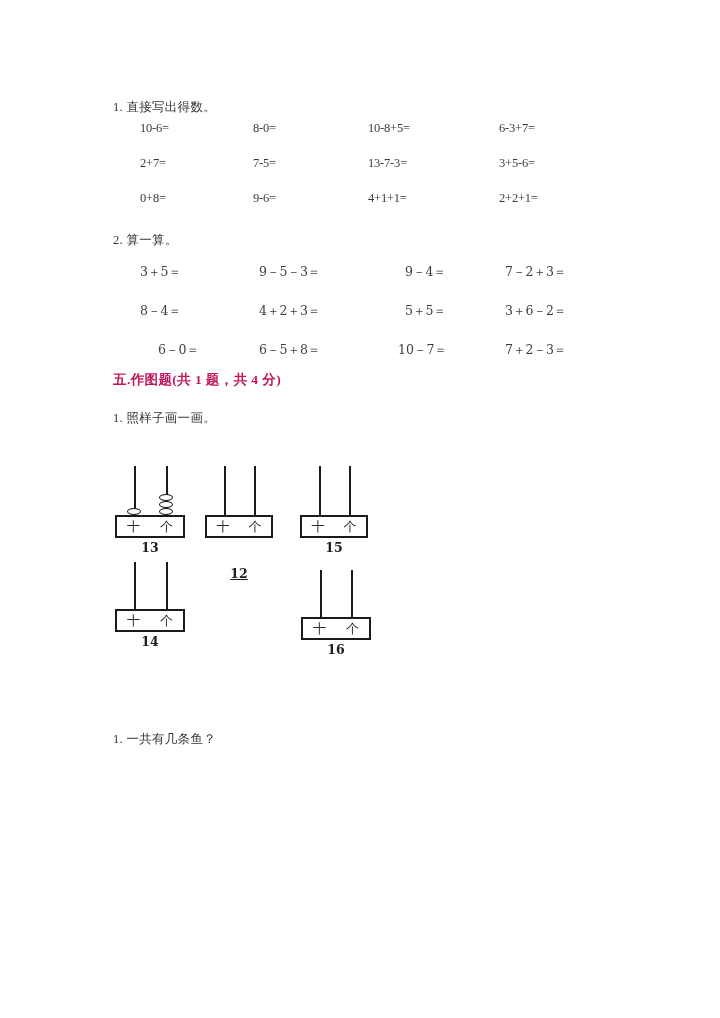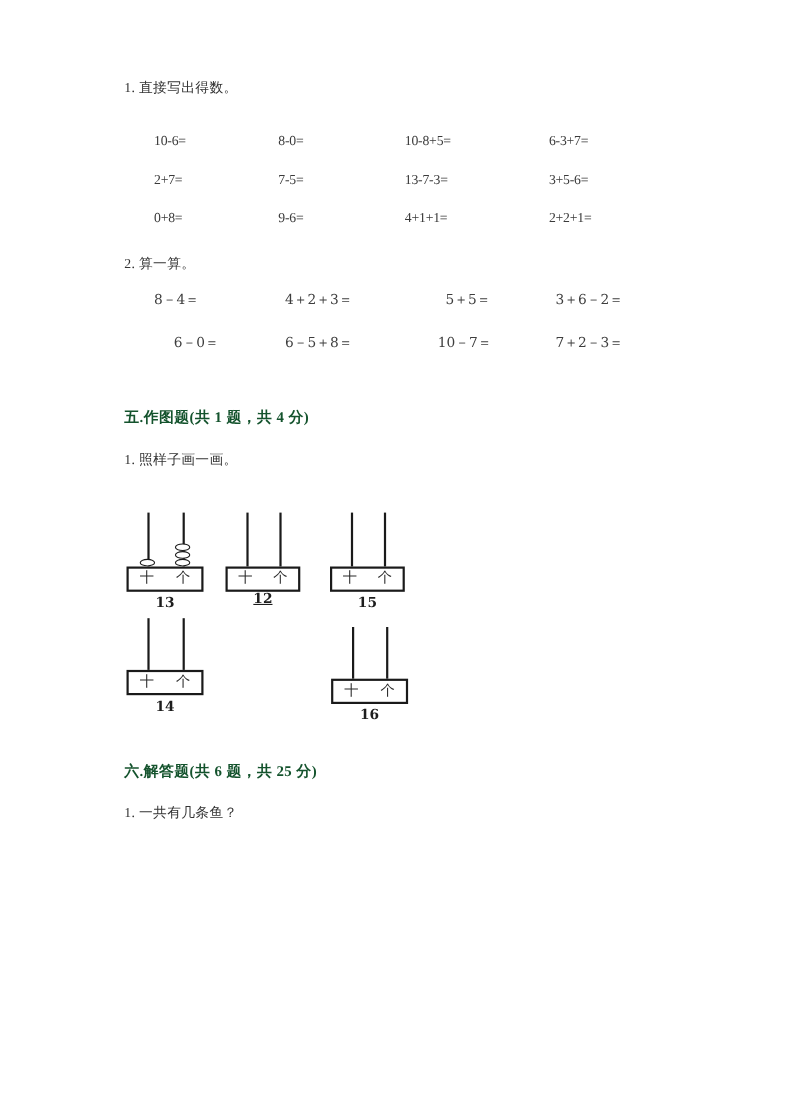--- a/index.html
+++ b/index.html
@@ -26,21 +26,21 @@
     position: absolute;
     font-size: 12.5px;
     color: #333333;
     letter-spacing: .3px;
     white-space: nowrap;
   }
   .sec-title {
     position: absolute;
     font-size: 13.5px;
     font-weight: bold;
-    color: #14532d;
+    color: #be185d;
     letter-spacing: .4px;
     white-space: nowrap;
   }
 
   
   .exgrid {
     position: absolute;
     left: 0;
     right: 0;
     padding-left: 27px;
@@ -109,21 +109,21 @@
     font-size: 12.5px;
     font-weight: bold;
     color: #1d1d1d;
   }
 </style>
 </head>
 <body>
 
 <div class="page">
 
-  <div class="qhead" style="left:113px; top:72px;">1. 直接写出得数。</div>
+  <div class="qhead" style="left:113px; top:99px;">1. 直接写出得数。</div>
 
   <div class="exgrid s1" style="top:121px;">
     <div class="exrow">
       <div class="ex" style="left:113px;">10-6=</div>
       <div class="ex" style="left:226px;">8-0=</div>
       <div class="ex" style="left:341px;">10-8+5=</div>
       <div class="ex" style="left:472px;">6-3+7=</div>
     </div>
     <div class="exrow">
       <div class="ex" style="left:113px;">2+7=</div>
@@ -135,20 +135,26 @@
       <div class="ex" style="left:113px;">0+8=</div>
       <div class="ex" style="left:226px;">9-6=</div>
       <div class="ex" style="left:341px;">4+1+1=</div>
       <div class="ex" style="left:472px;">2+2+1=</div>
     </div>
   </div>
 
   <div class="qhead" style="left:113px; top:232px;">2. 算一算。</div>
 
   <div class="exgrid s2" style="top:264px;">
+    <div class="exrow" style="height:39px;">
+      <div class="ex" style="left:113px;">3＋5＝</div>
+      <div class="ex" style="left:232px;">9－5－3＝</div>
+      <div class="ex" style="left:378px;">9－4＝</div>
+      <div class="ex" style="left:478px;">7－2＋3＝</div>
+    </div>
     <div class="exrow" style="height:39px;">
       <div class="ex" style="left:113px;">8－4＝</div>
       <div class="ex" style="left:232px;">4＋2＋3＝</div>
       <div class="ex" style="left:378px;">5＋5＝</div>
       <div class="ex" style="left:478px;">3＋6－2＝</div>
     </div>
     <div class="exrow" style="height:39px;">
       <div class="ex" style="left:113px;margin-left:18px;">6－0＝</div>
       <div class="ex" style="left:232px;">6－5＋8＝</div>
       <div class="ex" style="left:371px;">10－7＝</div>
@@ -173,21 +179,21 @@
     <div class="abx-label" style="left:115px; top:540px; width:70px;">13</div>
   </div>
 
   <div class="abacus">
     <div class="rod" style="left:224px; top:466px; height:50px;"></div>
     <div class="rod" style="left:254px; top:466px; height:50px;"></div>
     <div class="abx-box" style="left:205px; top:515px; width:68px; height:23px;">
       <span>十</span>
       <span>个</span>
     </div>
-    <div class="abx-label" style="left:205px; top:536px; width:68px;text-decoration:underline;">12</div>
+    <div class="abx-label" style="left:205px; top:566px; width:68px;text-decoration:underline;">12</div>
   </div>
 
   <div class="abacus">
     <div class="rod" style="left:319px; top:466px; height:50px;"></div>
     <div class="rod" style="left:349px; top:466px; height:50px;"></div>
     <div class="abx-box" style="left:300px; top:515px; width:68px; height:23px;">
       <span>十</span>
       <span>个</span>
     </div>
     <div class="abx-label" style="left:300px; top:540px; width:68px;">15</div>
@@ -206,16 +212,15 @@
   <div class="abacus">
     <div class="rod" style="left:320px; top:570px; height:48px;"></div>
     <div class="rod" style="left:351px; top:570px; height:48px;"></div>
     <div class="abx-box" style="left:301px; top:617px; width:70px; height:23px;">
       <span>十</span>
       <span>个</span>
     </div>
     <div class="abx-label" style="left:301px; top:642px; width:70px;">16</div>
   </div>
 
-  <div class="sec-title" style="left:113px; top:692px;">六.解答题(共 6 题，共 25 分)</div>
   <div class="qhead" style="left:113px; top:731px;">1. 一共有几条鱼？</div>
 
 </div>
 
 </body></html>

